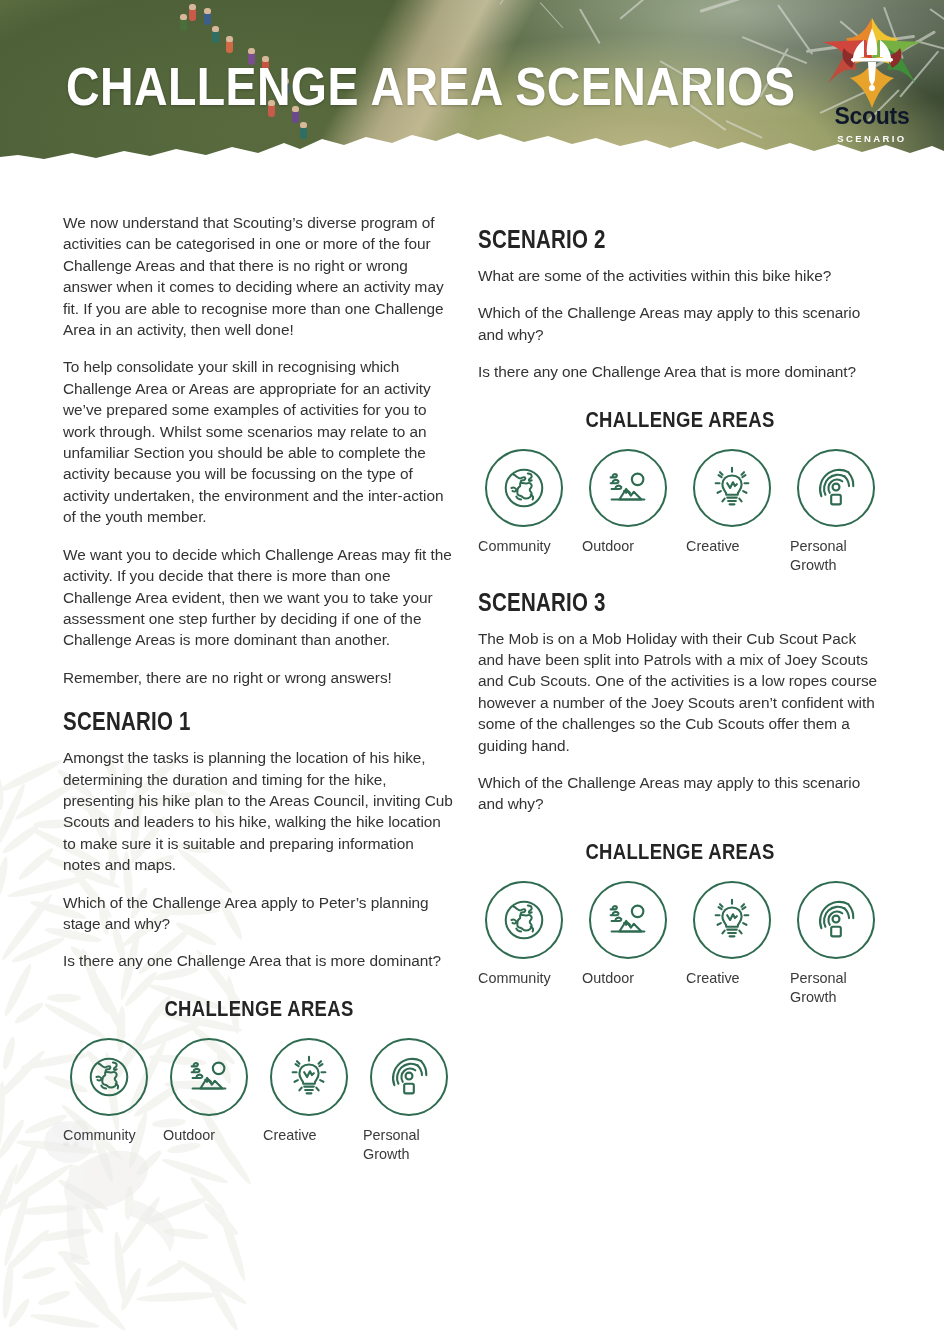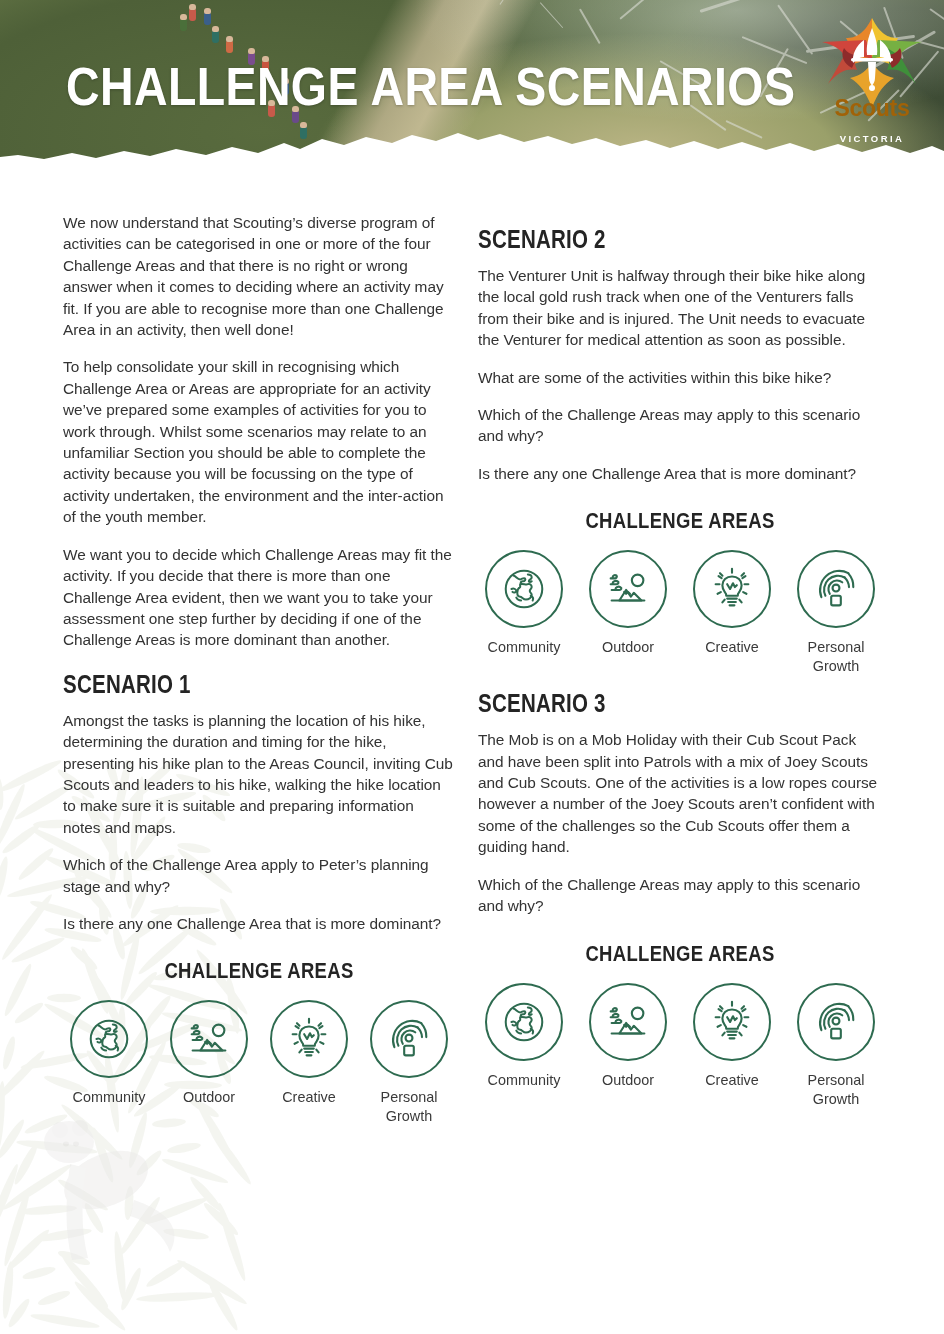--- a/index.html
+++ b/index.html
@@ -70,22 +70,22 @@
     width: 944px; height: 46px;
   }
 
   
   .logo {
     position: absolute; right: 16px; top: 18px;
     width: 112px; height: 128px;
   }
   .logo-mark { position: absolute; left: 4px; top: 0; width: 104px; height: 92px; }
   .logo-wordmark {
-    position: absolute; left: 0; right: 0; top: 78px;
-    text-align: center; color: #a16207;
+    position: absolute; left: 0; right: 0; top: 86px;
+    text-align: center; color: #0f172a;
     font-family: "Liberation Sans", sans-serif;
     font-weight: 700; font-size: 23px; line-height: 25px;
     letter-spacing: -0.3px;
   }
   .logo-sub {
     position: absolute; left: 0; right: 0; top: 115px;
     text-align: center; color: #fff;
     font-size: 9.5px; font-weight: 700; letter-spacing: 2.4px;
   }
 
@@ -124,21 +124,21 @@
   .ca-block { margin-top: 24px; }
   .ca-heading {
     text-align: center;
     font-family: "Liberation Sans Narrow", "Liberation Sans", sans-serif;
     font-size: 22px; font-weight: 700; letter-spacing: 0.4px;
     color: #242424;
     margin: 0 0 16px 0;
     transform: scaleX(0.84);
   }
   .ca-row { display: flex; justify-content: space-between; align-items: flex-start; }
-  .ca-item { width: 92px; text-align: center; }
+  .ca-item { width: 92px; }
   .ca-circle {
     width: 78px; height: 78px; margin: 0 auto 10px auto;
     border: 2.4px solid #2e6b50; border-radius: 50%;
     display: flex; align-items: center; justify-content: center;
   }
   .ca-label {
     font-size: 14.4px; line-height: 19px; color: #3a3a3a;
     font-family: "Liberation Sans", sans-serif;
   }
 </style>
@@ -231,21 +231,21 @@
           <path d="M0,-36 C4,-26 6,-18 5,-9 L-5,-9 C-6,-18 -4,-26 0,-36 Z"></path>
           <path d="M-8,-24 C-16,-18 -20,-10 -19,-1 C-16,-5 -12,-7 -8,-7 Z"></path>
           <path d="M8,-24 C16,-18 20,-10 19,-1 C16,-5 12,-7 8,-7 Z"></path>
           <rect x="-21" y="-6" width="42" height="3.6" rx="1.8"></rect>
           <path d="M-4,-2 L4,-2 L3,14 C3,18 1,20 0,22 C-1,20 -3,18 -3,14 Z"></path>
           <circle cx="0" cy="24" r="3"></circle>
         </g>
       </g>
     </svg>
     <div class="logo-wordmark">Scouts</div>
-    <div class="logo-sub">VICTORIA</div>
+    <div class="logo-sub">SCENARIO</div>
   </div>
 </div>
 
 <svg class="watermark" viewBox="0 0 300 574">
   <g fill="#cdd2bd" opacity="0.55" id="leafgroup">
       <ellipse cx="10" cy="8" rx="17" ry="4.2" transform="rotate(-90 10 8)"></ellipse>
       <ellipse cx="47" cy="79" rx="23" ry="4.2" transform="rotate(-37 47 79)"></ellipse>
       <ellipse cx="84" cy="150" rx="29" ry="4.2" transform="rotate(16 84 150)"></ellipse>
       <ellipse cx="121" cy="221" rx="35" ry="4.2" transform="rotate(69 121 221)"></ellipse>
       <ellipse cx="158" cy="292" rx="41" ry="4.2" transform="rotate(-58 158 292)"></ellipse>
@@ -376,20 +376,21 @@
     <path d="M96,404 C92,436 90,470 98,500 L114,498 C106,468 108,436 112,408 Z" fill="#cdcbc7"></path>
   </g>
 </svg>
 
 <div class="content">
 
   <div class="col col-left">
     <p class="body">We now understand that Scouting’s diverse program of activities can be categorised in one or more of the four Challenge Areas and that there is no right or wrong answer when it comes to deciding where an activity may fit. If you are able to recognise more than one Challenge Area in an activity, then well done!</p>
     <p class="body">To help consolidate your skill in recognising which Challenge Area or Areas are appropriate for an activity we’ve prepared some examples of activities for you to work through. Whilst some scenarios may relate to an unfamiliar Section you should be able to complete the activity because you will be focussing on the type of activity undertaken, the environment and the inter-action of the youth member.</p>
     <p class="body">We want you to decide which Challenge Areas may fit the activity. If you decide that there is more than one Challenge Area evident, then we want you to take your assessment one step further by deciding if one of the Challenge Areas is more dominant than another.</p>
+    <p class="body">Remember, there are no right or wrong answers!</p>
 
     <h2 class="scenario">SCENARIO 1</h2>
     <p class="body">Amongst the tasks is planning the location of his hike, determining the duration and timing for the hike, presenting his hike plan to the Areas Council, inviting Cub Scouts and leaders to his hike, walking the hike location to make sure it is suitable and preparing information notes and maps.</p>
     <p class="body">Which of the Challenge Area apply to Peter’s planning stage and why?</p>
     <p class="body">Is there any one Challenge Area that is more dominant?</p>
 
     <div class="ca-block">
       <div class="ca-heading">CHALLENGE AREAS</div>
       <div class="ca-row">
           <div class="ca-item">
@@ -447,21 +448,20 @@
     </svg>
             </div>
             <div class="ca-label">Personal Growth</div>
           </div>
         </div>
     </div>
   </div>
 
   <div class="col col-right">
     <h2 class="scenario">SCENARIO 2</h2>
-    <p class="body">The Venturer Unit is halfway through their bike hike along the local gold rush track when one of the Venturers falls from their bike and is injured. The Unit needs to evacuate the Venturer for medical attention as soon as possible.</p>
     <p class="body">What are some of the activities within this bike hike?</p>
     <p class="body">Which of the Challenge Areas may apply to this scenario and why?</p>
     <p class="body">Is there any one Challenge Area that is more dominant?</p>
 
     <div class="ca-block">
       <div class="ca-heading">CHALLENGE AREAS</div>
       <div class="ca-row">
           <div class="ca-item">
             <div class="ca-circle">
     <svg viewBox="0 0 52 52" width="50" height="50" fill="none" stroke="#2e6b50" stroke-width="2.1" stroke-linecap="round" stroke-linejoin="round">

